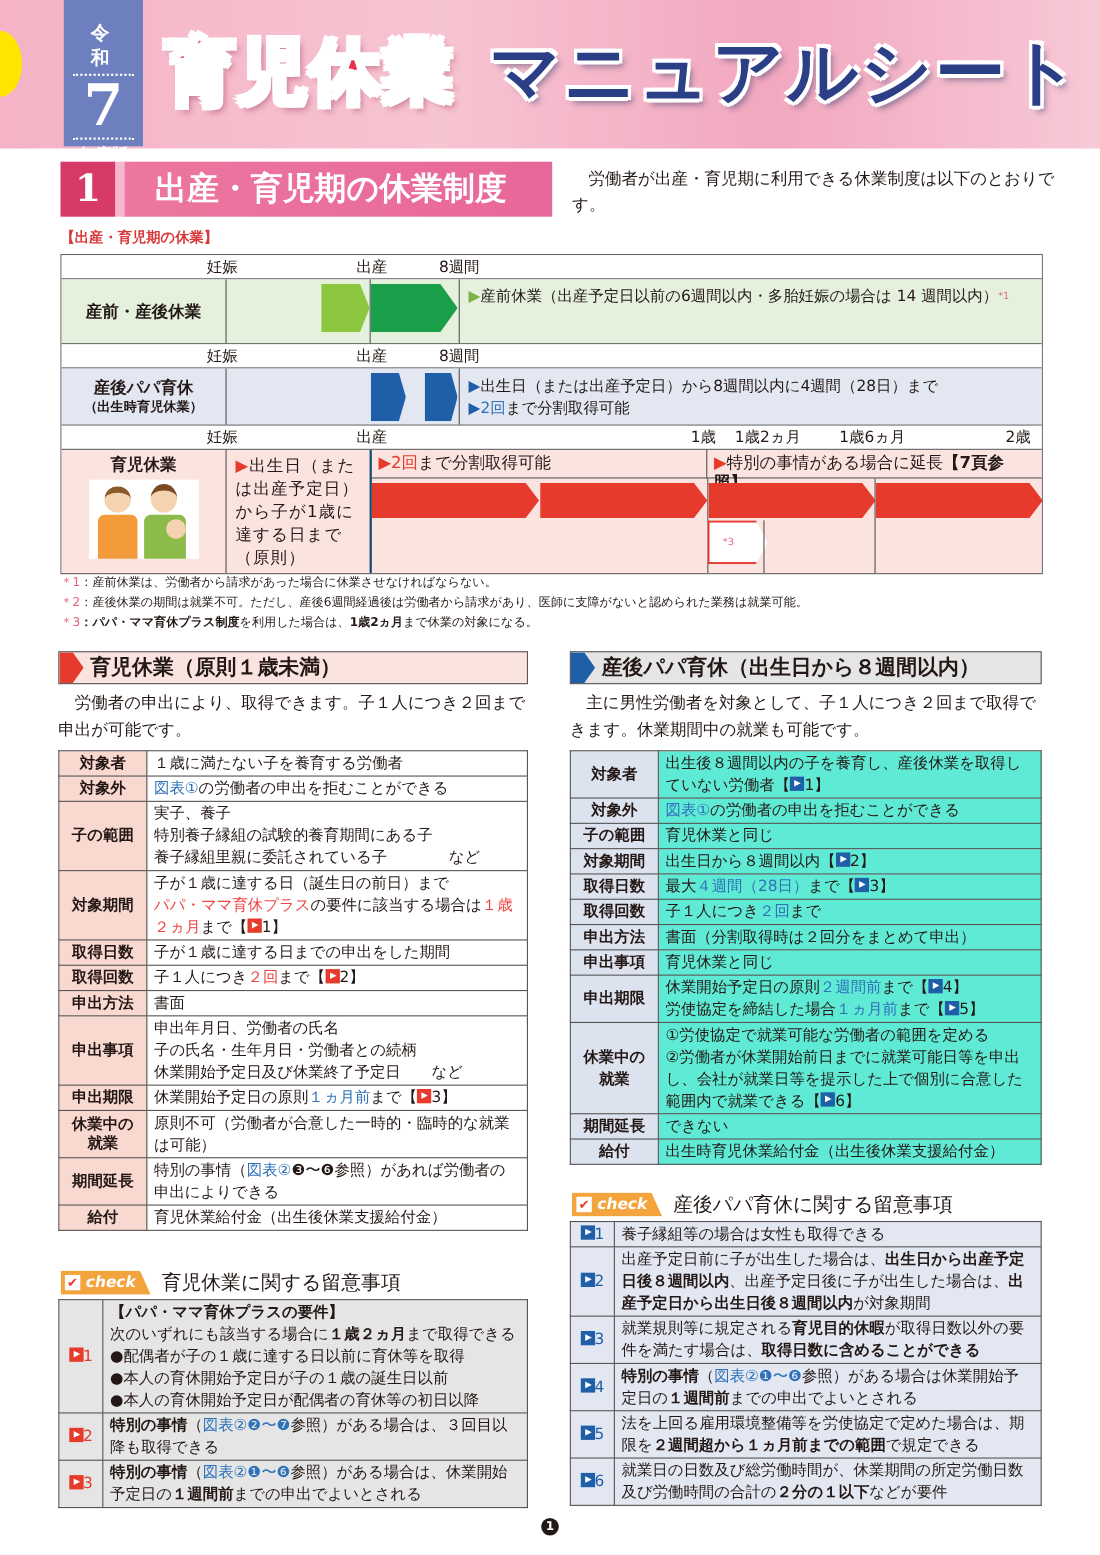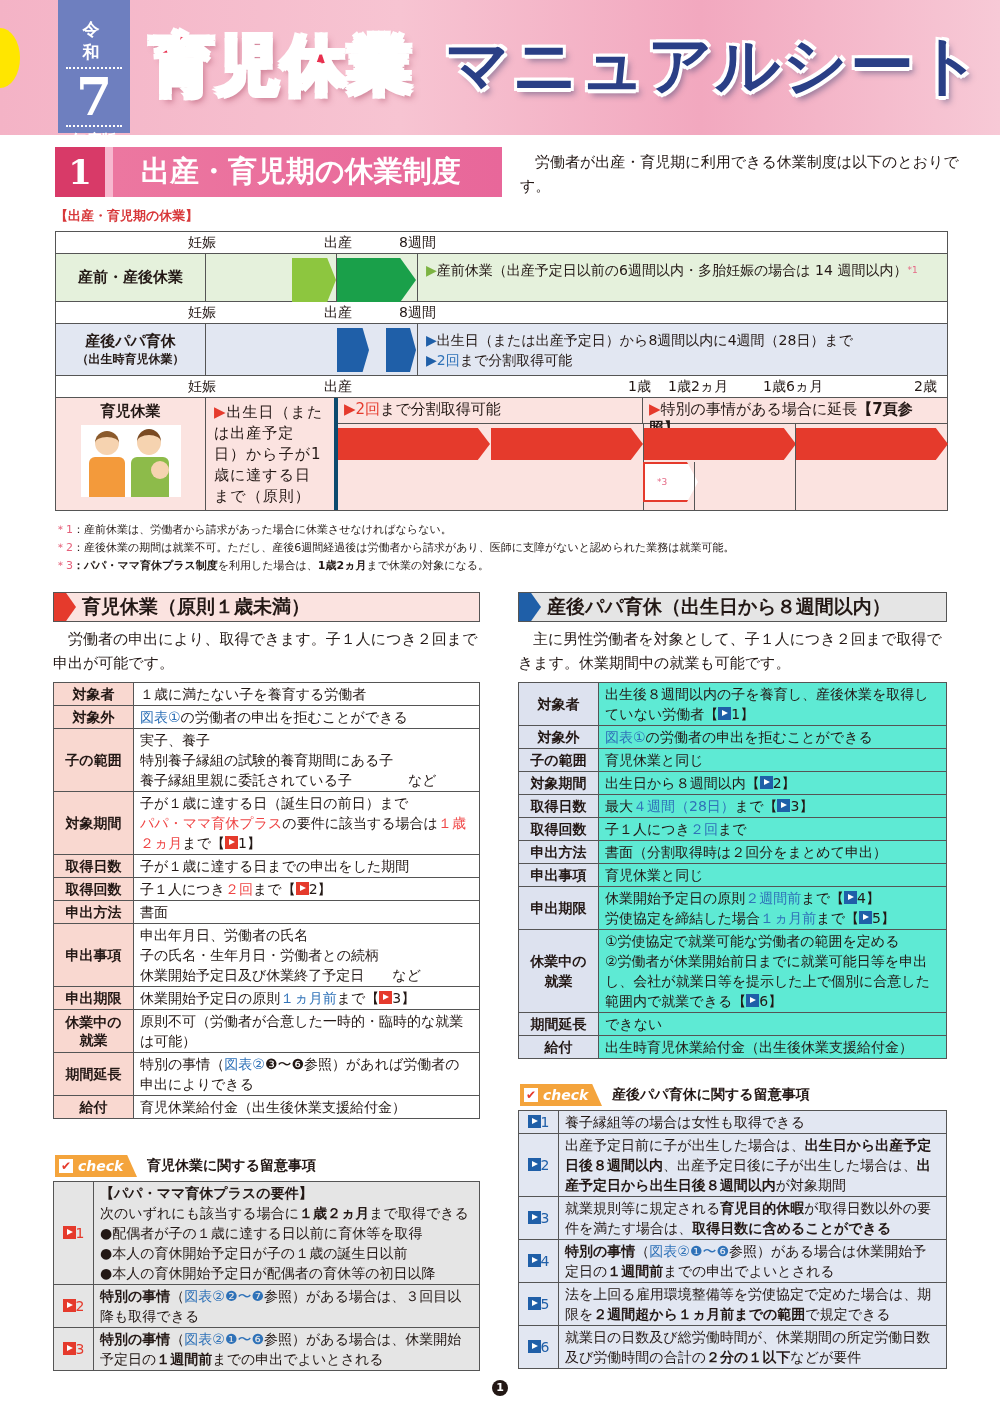--- a/index.html
+++ b/index.html
@@ -16,21 +16,21 @@
 .sec1 .num{width:50px;background:#d83a68;color:#fff;font-family:"DejaVu Serif",serif;font-size:34px;font-weight:bold;display:flex;align-items:center;justify-content:center}
 .sec1 .ttl{flex:1;background:linear-gradient(90deg,#ec77a0,#e8679a);color:#fff;font-size:29px;font-weight:bold;display:flex;align-items:center;padding-left:28px;border-left:8px solid #f7b8cf}
 .intro{position:absolute;left:520px;top:150px;width:440px;font-size:15px;line-height:24px;text-indent:15px}
 .lbl-small{position:absolute;left:55px;top:207px;font-size:13px;color:#d8383a;font-weight:bold}
 .tl{position:absolute;left:55px;top:231px;width:893px;border:1px solid #555}
 .tl .hdr{height:22px;position:relative;font-size:14px;border-bottom:1px solid #555;background:#fff}
 .tl .hdr span{position:absolute;top:2px}
 .tl .row{display:flex;position:relative;border-bottom:1px solid #555}
 .tl .row:last-child{border-bottom:none}
 .tl .rlbl{width:150px;border-right:1px solid #555;font-size:15px;font-weight:bold;display:flex;flex-direction:column;align-items:center;justify-content:center}
-.row.green{height:48px;background:#e5f1dc}
+.row.green{height:59px;background:#e5f1dc}
 .row.blue{height:52px;background:#e2e7f2}
 .row.red{height:112px;background:#fbe3e0}
 .arrow{position:absolute;clip-path:polygon(0 0,80% 0,100% 50%,80% 100%,0 100%)}
 .txt-line{font-size:14px;line-height:20px}
 .tri-g{color:#7cb342}.tri-b{color:#1f5fa8}.tri-r{color:#e53a2c}
 .sup{color:#e56a86;font-size:9px;vertical-align:top}
 .notes{position:absolute;left:55px;top:521px;font-size:11px;line-height:18px}
 .notes .ast{color:#e5607a}
 .sub-h{position:absolute;height:30px;border:1px solid #555;display:flex;align-items:center;font-size:19px;font-weight:bold;padding-left:28px}
 .sub-h .flag{position:absolute;left:0;top:0;width:22px;height:28px;clip-path:polygon(0 0,55% 0,100% 50%,55% 100%,0 100%)}
@@ -42,21 +42,21 @@
 .right td.k{background:#dde2ef}
 .left td.v{background:#fff}
 .right td.v{background:#5eead4}
 .hl-o{color:#ef4444}.hl-b{color:#2f72b8}.hl-r{color:#e53a2c}
 .ref{display:inline-block;width:13px;height:13px;vertical-align:-1px;position:relative}
 .ref.r{background:#e53a2c}.ref.b{background:#1f5fa8}
 .ref::after{content:"";position:absolute;left:4px;top:3px;border-left:6px solid #fff;border-top:3.5px solid transparent;border-bottom:3.5px solid transparent}
 .check-h{position:absolute;display:flex;align-items:center;height:24px}
 .check-h .badge{height:22px;width:82px;background:#f4a43c;color:#fff;font-weight:bold;font-style:italic;font-size:14px;display:flex;align-items:center;padding-left:4px;clip-path:polygon(0 0,88% 0,100% 100%,0 100%)}
 .check-h .badge .cb{display:inline-block;width:14px;height:14px;background:#fff;color:#e53a2c;font-size:12px;line-height:14px;text-align:center;margin-right:5px;font-style:normal}
-.check-h .ttl{font-size:14px;font-weight:bold;margin-left:10px}
+.check-h .ttl{font-size:18px;font-weight:normal;margin-left:10px}
 table.chk{position:absolute;border-collapse:collapse;font-size:14px;line-height:20px}
 table.chk td{border:1px solid #555;padding:1px 6px;vertical-align:middle}
 table.chk td.n{width:40px;text-align:center;white-space:nowrap}
 .left-chk td{background:#e5e5e5}
 .right-chk td{background:#e2e7f2}
 .nr{color:#e53a2c}.nb{color:#1f5fa8}
 b{font-weight:bold}
 .page-num{position:absolute;left:492px;top:1380px;width:16px;height:16px;border-radius:50%;background:#231815;color:#fff;font-size:11px;font-weight:bold;text-align:center;line-height:16px}
 </style>
 </head>
@@ -126,21 +126,21 @@
     <div class="rlbl" style="justify-content:flex-start;padding-top:4px">
       <span>育児休業</span>
       <div style="width:100px;height:72px;background:#fff;margin-top:4px;position:relative">
         <div style="position:absolute;left:14px;top:6px;width:24px;height:24px;border-radius:50%;background:#f6d3b0;border-top:6px solid #8b5a2b"></div>
         <div style="position:absolute;left:8px;top:32px;width:36px;height:40px;background:#f39a3b;border-radius:6px 6px 0 0"></div>
         <div style="position:absolute;left:56px;top:4px;width:24px;height:26px;border-radius:50%;background:#f6d3b0;border-top:6px solid #7a4a22"></div>
         <div style="position:absolute;left:50px;top:32px;width:38px;height:40px;background:#8dbb4a;border-radius:6px 6px 0 0"></div>
         <div style="position:absolute;left:70px;top:36px;width:18px;height:18px;border-radius:50%;background:#f6d3b0"></div>
       </div>
     </div>
-    <div style="width:132px;border-right:4px solid #0c4a6e;padding:4px 8px;font-size:15px;line-height:21px;letter-spacing:1px"><span class="tri-r">▶</span><span>出生日（または出産予定日）から子が1歳に達する日まで（原則）</span></div>
+    <div style="width:132px;border-right:2px solid #0c4a6e;padding:4px 8px;font-size:15px;line-height:21px;letter-spacing:1px"><span class="tri-r">▶</span><span>出生日（または出産予定日）から子が1歳に達する日まで（原則）</span></div>
     <div style="flex:1;position:relative">
       <div style="position:absolute;left:0;top:0;width:305px;height:26px;border-bottom:1px solid #555;border-right:1px solid #555;padding:2px 6px;font-size:15px"><span class="tri-r">▶</span><span class="hl-r">2回</span><span>まで分割取得可能</span></div>
       <div style="position:absolute;left:305px;top:0;right:0;height:26px;border-bottom:1px solid #555;padding:2px 6px;font-size:15px"><span class="tri-r">▶</span><span>特別の事情がある場合に延長</span><b>【7頁参照】</b></div>
       <div class="arrow" style="left:0;top:30px;width:152px;height:32px;background:#e53a2c;clip-path:polygon(0 0,92% 0,100% 50%,92% 100%,0 100%)"></div>
       <div class="arrow" style="left:153px;top:30px;width:152px;height:32px;background:#e53a2c;clip-path:polygon(0 0,92% 0,100% 50%,92% 100%,0 100%)"></div>
       <div style="position:absolute;left:305px;top:26px;bottom:0;border-left:1px solid #555"></div>
       <div class="arrow" style="left:306px;top:30px;width:152px;height:32px;background:#e53a2c;clip-path:polygon(0 0,92% 0,100% 50%,92% 100%,0 100%)"></div>
       <div style="position:absolute;left:457px;top:26px;bottom:0;border-left:1px solid #555"></div>
       <div class="arrow" style="left:458px;top:30px;width:152px;height:32px;background:#e53a2c;clip-path:polygon(0 0,92% 0,100% 50%,92% 100%,0 100%)"></div>
       <div style="position:absolute;left:305px;top:64px;width:55px;height:40px;border:2px solid #e53a2c;border-right:none;background:#fff;clip-path:polygon(0 0,80% 0,100% 50%,80% 100%,0 100%);font-size:9px;color:#e56a86;padding:13px 0 0 12px">*3</div>

